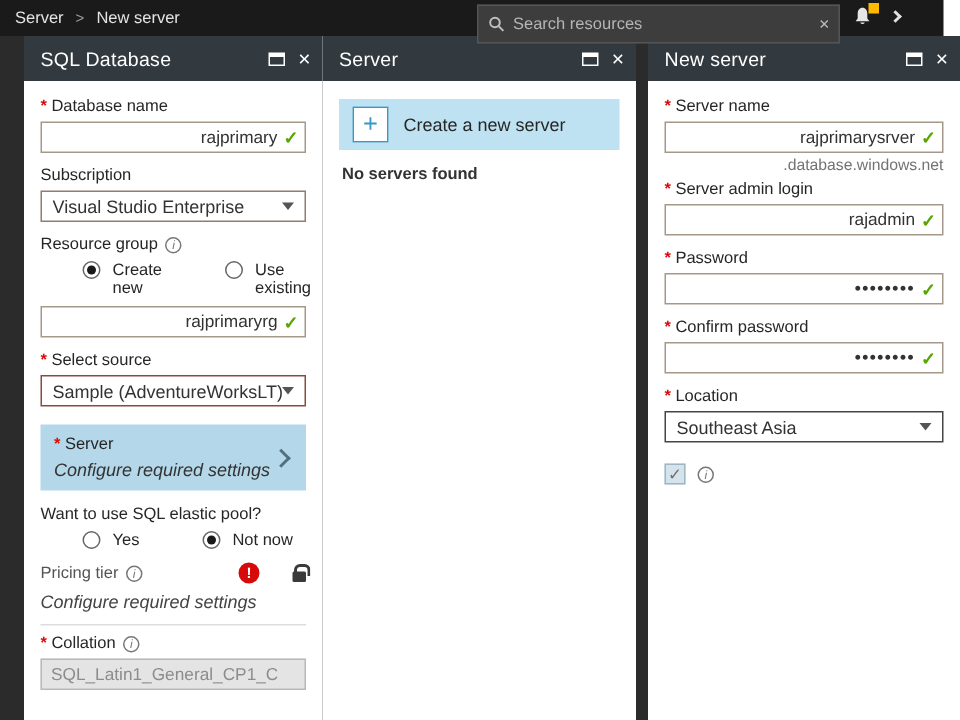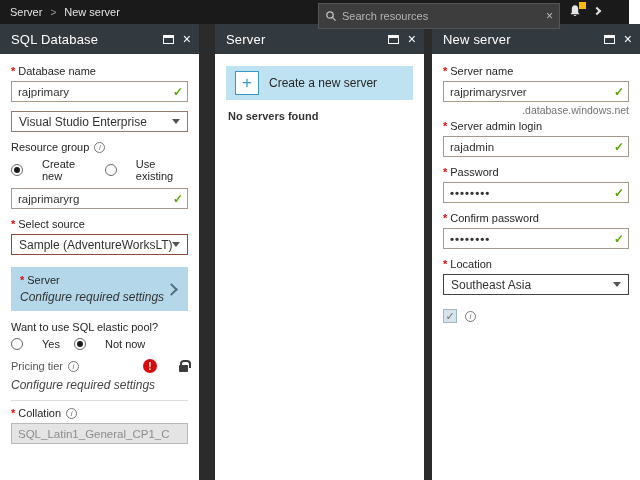--- a/index.html
+++ b/index.html
@@ -20,45 +20,45 @@
   .search-input { flex:1; background:transparent; border:none; outline:none; color:#ddd; font-size:11px; font-family:"Liberation Sans", sans-serif; }
   .search-input::placeholder { color:#b5b5b5; }
   .search-clear { color:#bbb; font-size:12px; line-height:1; cursor:pointer; }
   .bell-wrap { position:absolute; left:568px; top:4px; width:16px; height:16px; }
   .bell-badge { position:absolute; top:-2px; right:-2px; width:7px; height:7px; background:#ffb900; }
   .topbar-chev { position:absolute; left:594px; top:8px; width:6px; height:6px; border-top:2px solid #e0e0e0; border-right:2px solid #e0e0e0; transform:rotate(45deg); }
   .edge-panel { position:absolute; right:0; top:0; width:11px; height:24px; background:#ffffff; }
 
   
   .blade { position:absolute; top:24px; bottom:0; background:#ffffff; display:flex; flex-direction:column; }
-  #blade-sql { left:0; width:199px; }
+  #blade-sql { left:16px; width:199px; }
   #blade-server { left:215px; width:209px; }
   #blade-new-server { left:432px; width:208px; }
   .blade-header { height:30px; background:#32393f; color:#fff; display:flex; align-items:center; padding:0 8px 0 11px; flex:0 0 auto; }
   .blade-title { flex:1; font-size:13px; font-weight:400; letter-spacing:.2px; }
   .max-icon { width:11px; height:9px; border:1px solid #fff; border-top-width:3px; margin-right:9px; cursor:pointer; }
   .close-icon { color:#fff; font-size:14px; line-height:1; cursor:pointer; }
   .blade-body { flex:1; padding:8px 11px; overflow:hidden; }
 
   
   .field { margin-bottom:9px; }
   .label-row { display:flex; align-items:center; gap:3px; margin:3px 0 4px; color:#262626; font-size:11px; }
   .req { color:#dd0b0b; font-weight:bold; }
   .info-badge { width:11px; height:11px; border:1px solid #777; border-radius:50%; color:#777; font-size:8px; display:inline-flex; align-items:center; justify-content:center; margin-left:2px; font-style:italic; }
   .input-wrap { position:relative; }
-  .text-input { width:100%; height:21px; border:1px solid #a5998c; background:#fff; padding:0 18px 0 6px; font-size:11.5px; color:#333; font-family:"Liberation Sans", sans-serif; outline:none; }
+  .text-input { width:100%; height:21px; border:1px solid #a5998c; background:#fff; padding:0 18px 0 6px; font-size:11.5px; color:#333; font-family:"Liberation Sans", sans-serif; outline:none;text-align:right; }
   .text-input.disabled { background:#e4e4e4; border-color:#b9b9b9; color:#8c8c8c; }
   .check { position:absolute; right:5px; top:50%; transform:translateY(-50%); color:#57a700; font-size:12px; font-weight:bold; }
   .select { height:21px; border:1px solid #937b6d; background:#fff; display:flex; align-items:center; padding:0 7px; font-size:12px; cursor:pointer; }
   .select.maroon { border-color:#8a4b3d; }
   .select.dark { border-color:#444; }
   .select-value { flex:1; white-space:nowrap; overflow:hidden; }
   .caret { width:0; height:0; border-left:4px solid transparent; border-right:4px solid transparent; border-top:5px solid #555; }
   .radio-row { display:flex; align-items:center; gap:14px; margin:5px 0 6px; }
-  .radio-option { display:flex; align-items:center; gap:19px; cursor:pointer; font-size:11px; color:#262626; }
+  .radio-option { display:flex; gap:8px; cursor:pointer; font-size:11px; color:#262626;margin-left:28px; }
   .radio { width:12px; height:12px; border:1px solid #666; border-radius:50%; position:relative; background:#fff; flex:0 0 auto; }
   .radio.checked::after { content:""; position:absolute; left:2px; top:2px; right:2px; bottom:2px; background:#1a1a1a; border-radius:50%; }
 
   
   .picker { background:#b4d8ea; margin:12px 0 10px; padding:7px 9px; display:flex; align-items:center; cursor:pointer; }
   .picker-text { flex:1; }
   .picker-label-row { display:flex; gap:3px; font-size:11px; color:#262626; margin-bottom:4px; }
   .picker-placeholder { font-style:italic; font-size:12px; color:#333; }
   .chev-right { width:9px; height:9px; border-top:2px solid #51707f; border-right:2px solid #51707f; transform:rotate(45deg); margin-right:3px; }
 
@@ -125,20 +125,23 @@
         <span class="req">*</span>
         <span>Database name</span>
       </div>
       <div class="input-wrap">
         <input class="text-input" value="rajprimary" style="">
         <span class="check">✓</span>
       </div>
     </div>
 
     <div class="field">
+      <div class="label-row">
+        <span>Subscription</span>
+      </div>
       <div class="select">
         <span class="select-value">Visual Studio Enterprise</span>
         <span class="caret"></span>
       </div>
     </div>
 
     <div class="field">
       <div class="label-row">
         <span>Resource group</span>
         <span class="info-badge">i</span>

